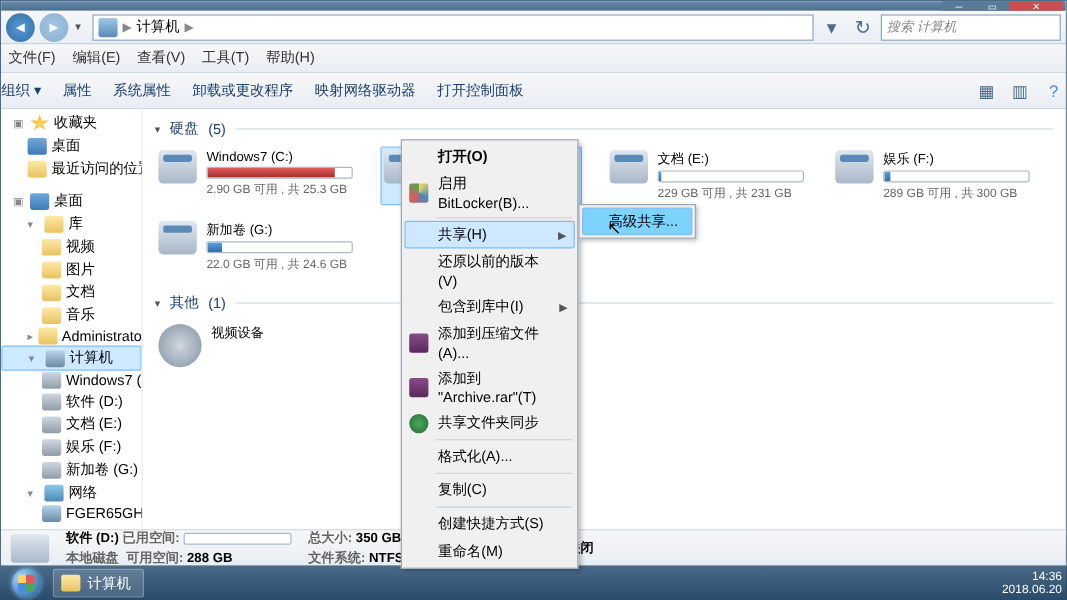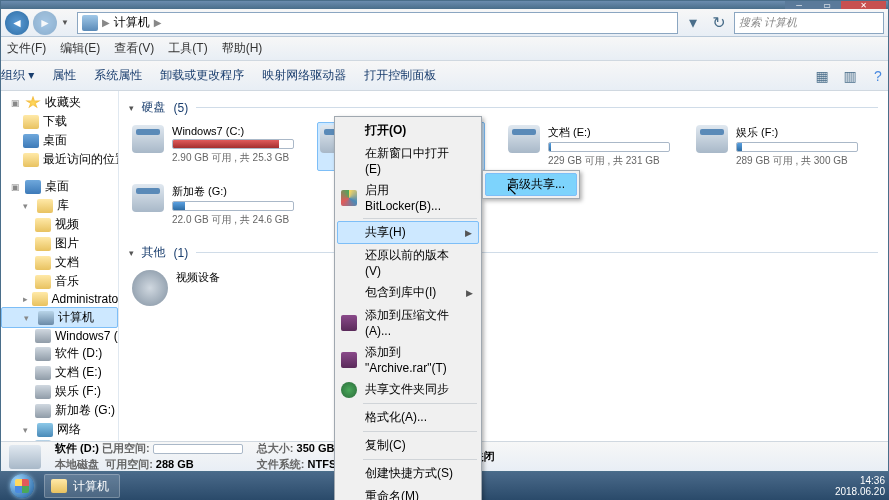--- a/index.html
+++ b/index.html
@@ -149,24 +149,20 @@
 
   <div class="body-area">
     <div class="sidebar">
       <div class="tree">
         <div class="tree-item">
             <span class="expander">▣</span>
             <span class="tree-icon ic-fav"></span>
             <span>收藏夹</span>
           </div>
         <div class="tree-item lvl1">
-            <span class="tree-icon ic-folder"></span>
-            <span>下载</span>
-          </div>
-        <div class="tree-item lvl1">
             <span class="tree-icon ic-desktop"></span>
             <span>桌面</span>
           </div>
         <div class="tree-item lvl1">
             <span class="tree-icon ic-folder"></span>
             <span>最近访问的位置</span>
           </div>
         <div style="height:8px"></div>
         <div class="tree-item">
             <span class="expander">▣</span>
@@ -329,23 +325,20 @@
     </div>
   </div>
 
 </div>
 
 <div class="context-menu" id="ctx">
     <div class="cm-item bold">
       <span>打开(O)</span>
     </div>
     <div class="cm-item">
-      <span>在新窗口中打开(E)</span>
-    </div>
-    <div class="cm-item">
       <span class="cm-icon ic-shield"></span>
       <span>启用 BitLocker(B)...</span>
     </div>
     <div class="cm-sep"></div>
     <div class="cm-item hover">
       <span>共享(H)</span>
       <span class="cm-arrow">▶</span>
     </div>
     <div class="cm-item">
       <span>还原以前的版本(V)</span>

